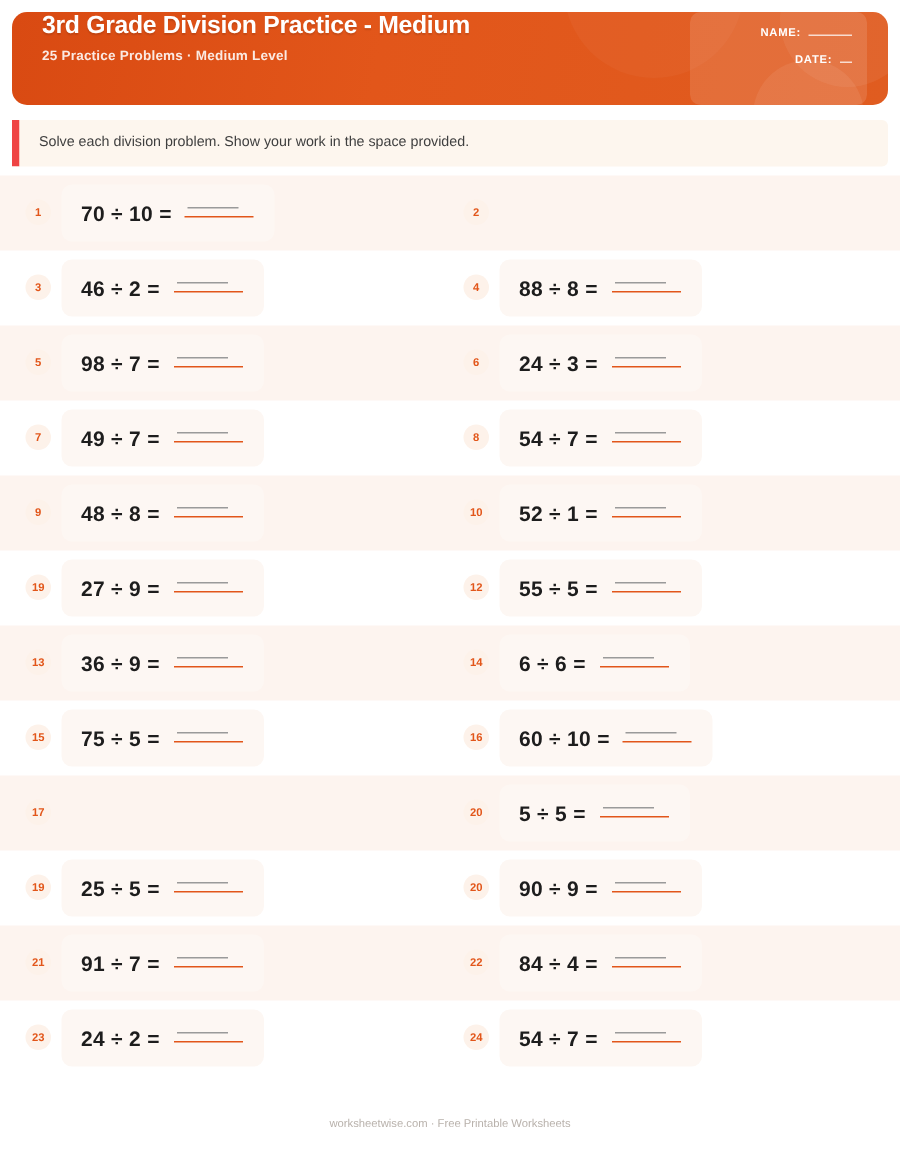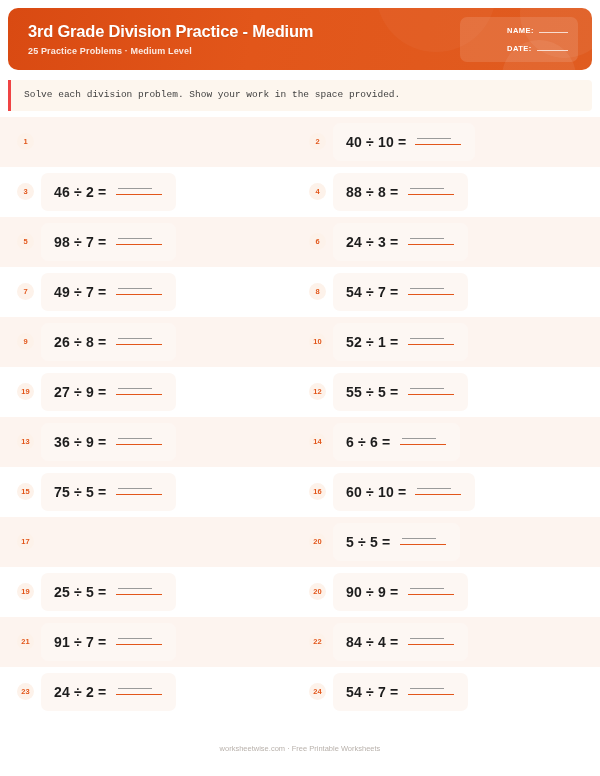--- a/index.html
+++ b/index.html
@@ -22,21 +22,20 @@
 
   
   .header {
     position: relative;
     margin: 8px 8px 0 8px;
     height: 62px;
     border-radius: 10px;
     background: linear-gradient(100deg, #d94a12 0%, #e2561a 42%, #e05c20 100%);
     overflow: hidden;
     display: flex;
-    align-items: center;
   }
   .header-deco {
     position: absolute;
     border-radius: 50%;
     background: rgba(255,255,255,0.06);
     pointer-events: none;
   }
   .deco-a { width: 90px; height: 90px; right: -18px; top: -40px; }
   .deco-b { width: 74px; height: 74px; right: 16px; bottom: -44px; background: rgba(255,255,255,0.07); }
   .deco-c { width: 120px; height: 120px; right: 96px; top: -76px; background: rgba(255,255,255,0.035); }
@@ -66,45 +65,44 @@
   .namebox {
     position: relative;
     z-index: 2;
     margin-right: 14px;
     width: 118px;
     padding: 9px 10px 9px 11px;
     border-radius: 7px;
     background: rgba(255,255,255,0.12);
   }
   .nb-row { display: flex; align-items: flex-end; margin-bottom: 9px; }
-  .nb-row:last-child { margin-bottom: 0; }
+  .nb-row:last-child { margin-bottom: 0; margin-left: 23px; }
   .nb-label {
     color: #ffffff;
     font-size: 7.5px;
     font-weight: bold;
     letter-spacing: 0.5px;
     flex: 0 0 auto;
     padding-left: 36px;
   }
   .nb-line {
     flex: 1 1 auto;
     margin-left: 5px;
     height: 1px;
     background: rgba(255,255,255,0.75);
     margin-bottom: 2px;
   }
 
   
   .instructions {
     margin: 10px 8px 0 8px;
     background: #fdf6ee;
-    border-left: 3px solid #ef4444;
+    border-left: 5px solid #ef4444;
     border-radius: 0 4px 4px 0;
     padding: 9px 12px 9px 13px;
-    font-family: Liberation Mono, monospace;
   }
   .instructions-text {
     font-size: 9.5px;
     color: #3f3f3f;
     line-height: 1.35;
   }
 
   
   .problems { margin-top: 6px; }
 
@@ -219,30 +217,30 @@
   </div>
 
   <div class="instructions">
     <div class="instructions-text">Solve each division problem. Show your work in the space provided.</div>
   </div>
 
   <div class="problems" id="problems">
       <div class="prow tinted">
         <div class="pcell">
           <div class="pnum">1</div>
+          <div class="pcard">
+            <span class="pexpr">70 ÷ 10 =</span>
+            <span class="pblank">
+              <span class="blank-grey"></span>
+              <span class="blank-orange"></span>
+            </span>
+          </div>
         </div>
         <div class="pcell">
           <div class="pnum">2</div>
-          <div class="pcard">
-            <span class="pexpr">40 ÷ 10 =</span>
-            <span class="pblank">
-              <span class="blank-grey"></span>
-              <span class="blank-orange"></span>
-            </span>
-          </div>
         </div>
       </div>
       <div class="prow">
         <div class="pcell">
           <div class="pnum">3</div>
           <div class="pcard">
             <span class="pexpr">46 ÷ 2 =</span>
             <span class="pblank">
               <span class="blank-grey"></span>
               <span class="blank-orange"></span>
@@ -301,21 +299,21 @@
               <span class="blank-grey"></span>
               <span class="blank-orange"></span>
             </span>
           </div>
         </div>
       </div>
       <div class="prow tinted">
         <div class="pcell">
           <div class="pnum">9</div>
           <div class="pcard">
-            <span class="pexpr">26 ÷ 8 =</span>
+            <span class="pexpr">48 ÷ 8 =</span>
             <span class="pblank">
               <span class="blank-grey"></span>
               <span class="blank-orange"></span>
             </span>
           </div>
         </div>
         <div class="pcell">
           <div class="pnum">10</div>
           <div class="pcard">
             <span class="pexpr">52 ÷ 1 =</span>

